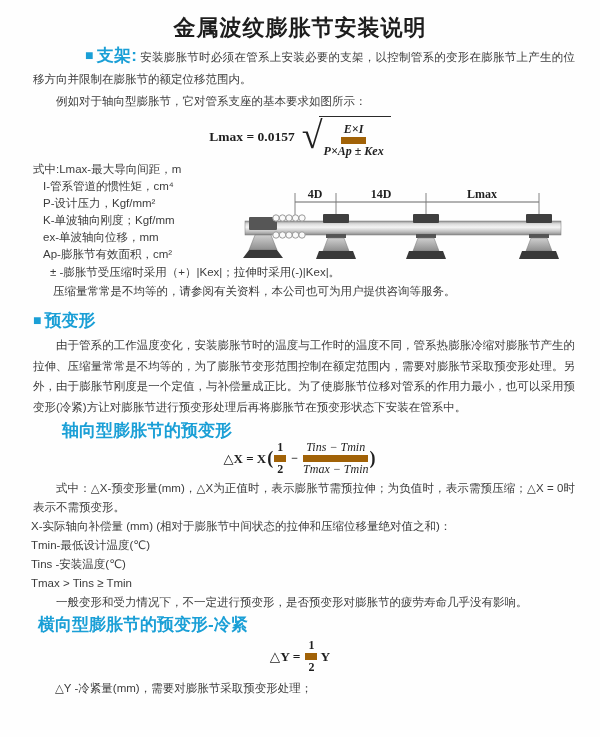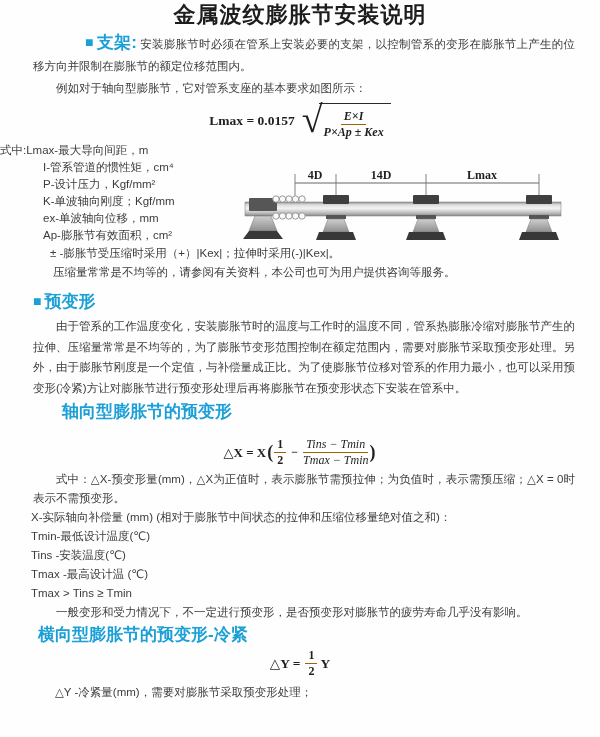--- a/index.html
+++ b/index.html
@@ -1,60 +1,60 @@
 <!DOCTYPE html>
 <html><head>
 <meta charset="utf-8">
 <style>
   :root { --accent:#1a9fd6; --ink:#3c3c3c; }
   * { margin:0; padding:0; box-sizing:border-box; }
   html,body { background:#ffffff; }
   body { width:600px; font-family:"Liberation Sans","DejaVu Sans",sans-serif; color:var(--ink); }
   .page { position:relative; width:600px; height:737px; background:#fefefe; overflow:hidden; }
 
-  .doc-title { text-align:center; font-size:22px; font-weight:bold; color:#1d1d1d; letter-spacing:1px; }
+  .doc-title { padding-top:13px; text-align:center; font-size:22px; font-weight:bold; color:#1d1d1d; letter-spacing:1px; }
 
   .para { font-size:11.5px; line-height:22px; text-align:justify; margin:0 25px 0 33px; }
   .intro-para { margin-top:2px; text-indent:52px; }
   .example-para { text-indent:2em; }
 
   .sec-head-inline { font-size:17px; font-weight:bold; color:var(--accent); }
   .marker { font-size:14px; margin-right:3px; position:relative; top:-1px; }
 
   .formula { display:flex; align-items:center; width:fit-content; margin:4px auto 0;
              font-family:"Liberation Serif","DejaVu Serif",serif; color:#1f1f1f; }
   .f-lhs { font-weight:bold; font-size:13.5px; white-space:pre; }
   .rad { font-size:38px; line-height:34px; font-weight:400; margin:0 -4px 0 7px; transform:translateY(-2px); }
   .rad-body { border-top:1.5px solid #2a2a2a; padding:2px 7px 0 5px; }
   .frac { display:inline-flex; flex-direction:column; align-items:center; font-size:12px; line-height:13px; }
-  .frac .num { border-bottom:1px solid #a16207; padding:0 3px 1px; }
+  .frac .num { border-bottom:7px solid #a16207; padding:0 3px 1px; }
   .frac .den { padding-top:1px; }
   .frac.it { font-style:italic; font-weight:bold; }
   .frac.it-reg { font-style:italic; }
   .frac.half { font-style:normal; font-weight:bold; }
   .big-paren { font-size:18px; font-weight:bold; margin:0 1px; }
   .f-minus { margin:0 5px; font-weight:bold; font-size:12px; }
   .f-rhs { font-weight:bold; font-size:13.5px; margin-left:3px; }
 
   .defs-wrap { position:relative; margin-top:3px; }
   .def-line { font-size:11.5px; line-height:17px; }
-  .def-where { }
+  .def-where { margin-left:33px; }
   .def-item  { margin-left:43px; }
   .def-sign  { margin-left:50px; line-height:18px; }
   .def-svc   { margin-left:53px; line-height:20px; }
 
   .diagram { position:absolute; top:24px; right:3px; }
   .dim-label { font-family:"Liberation Serif","DejaVu Serif",serif; font-size:12px; font-weight:bold; fill:#1f1f1f; }
 
   .sec2-head { margin:9px 0 0 33px; font-size:17px; font-weight:bold; color:var(--accent); line-height:21px; }
   .preform-para { margin-top:3px; text-indent:2em; line-height:20.5px; }
   .subhead { font-size:17px; font-weight:bold; color:var(--accent); }
   .subhead-axial { margin:4px 0 0 62px; line-height:20px; }
   .subhead-lateral { margin:2px 0 0 38px; line-height:22px; }
-  .f2 { margin-top:16px; }
+  .f2 { margin-top:0; }
   .f2 .f-lhs { font-size:13px; }
   .where-para { margin-top:3px; text-indent:2em; line-height:19px; }
   .axial-item { margin-left:31px; font-size:11.5px; line-height:19px; }
   .note-para { text-indent:2em; line-height:19px; }
   .f3 { margin-top:3px; }
   .lastnote { margin:6px 0 0 55px; font-size:11.5px; line-height:16px; }
 </style>
 </head>
 <body>
 
@@ -172,21 +172,20 @@
       <span class="num">Tins − Tmin</span>
       <span class="den">Tmax − Tmin</span>
     </span>
     <span class="big-paren">)</span>
   </div>
 
   <p class="para where-para">式中：△X-预变形量(mm)，△X为正值时，表示膨胀节需预拉伸；为负值时，表示需预压缩；△X = 0时表示不需预变形。</p>
   <div class="axial-item">X-实际轴向补偿量 (mm) (相对于膨胀节中间状态的拉伸和压缩位移量绝对值之和)：</div>
   <div class="axial-item">Tmin-最低设计温度(℃)</div>
   <div class="axial-item">Tins -安装温度(℃)</div>
-  <div class="axial-item">Tmax -最高设计温 (℃)</div>
   <div class="axial-item">Tmax &gt; Tins ≥ Tmin</div>
   <p class="para note-para">一般变形和受力情况下，不一定进行预变形，是否预变形对膨胀节的疲劳寿命几乎没有影响。</p>
 
   <h3 class="subhead subhead-lateral">横向型膨胀节的预变形-冷紧</h3>
 
   <div class="formula f3">
     <span class="f-lhs">△Y =</span>
     <span class="frac half" style="margin-left:5px;">
       <span class="num">1</span>
       <span class="den">2</span>

